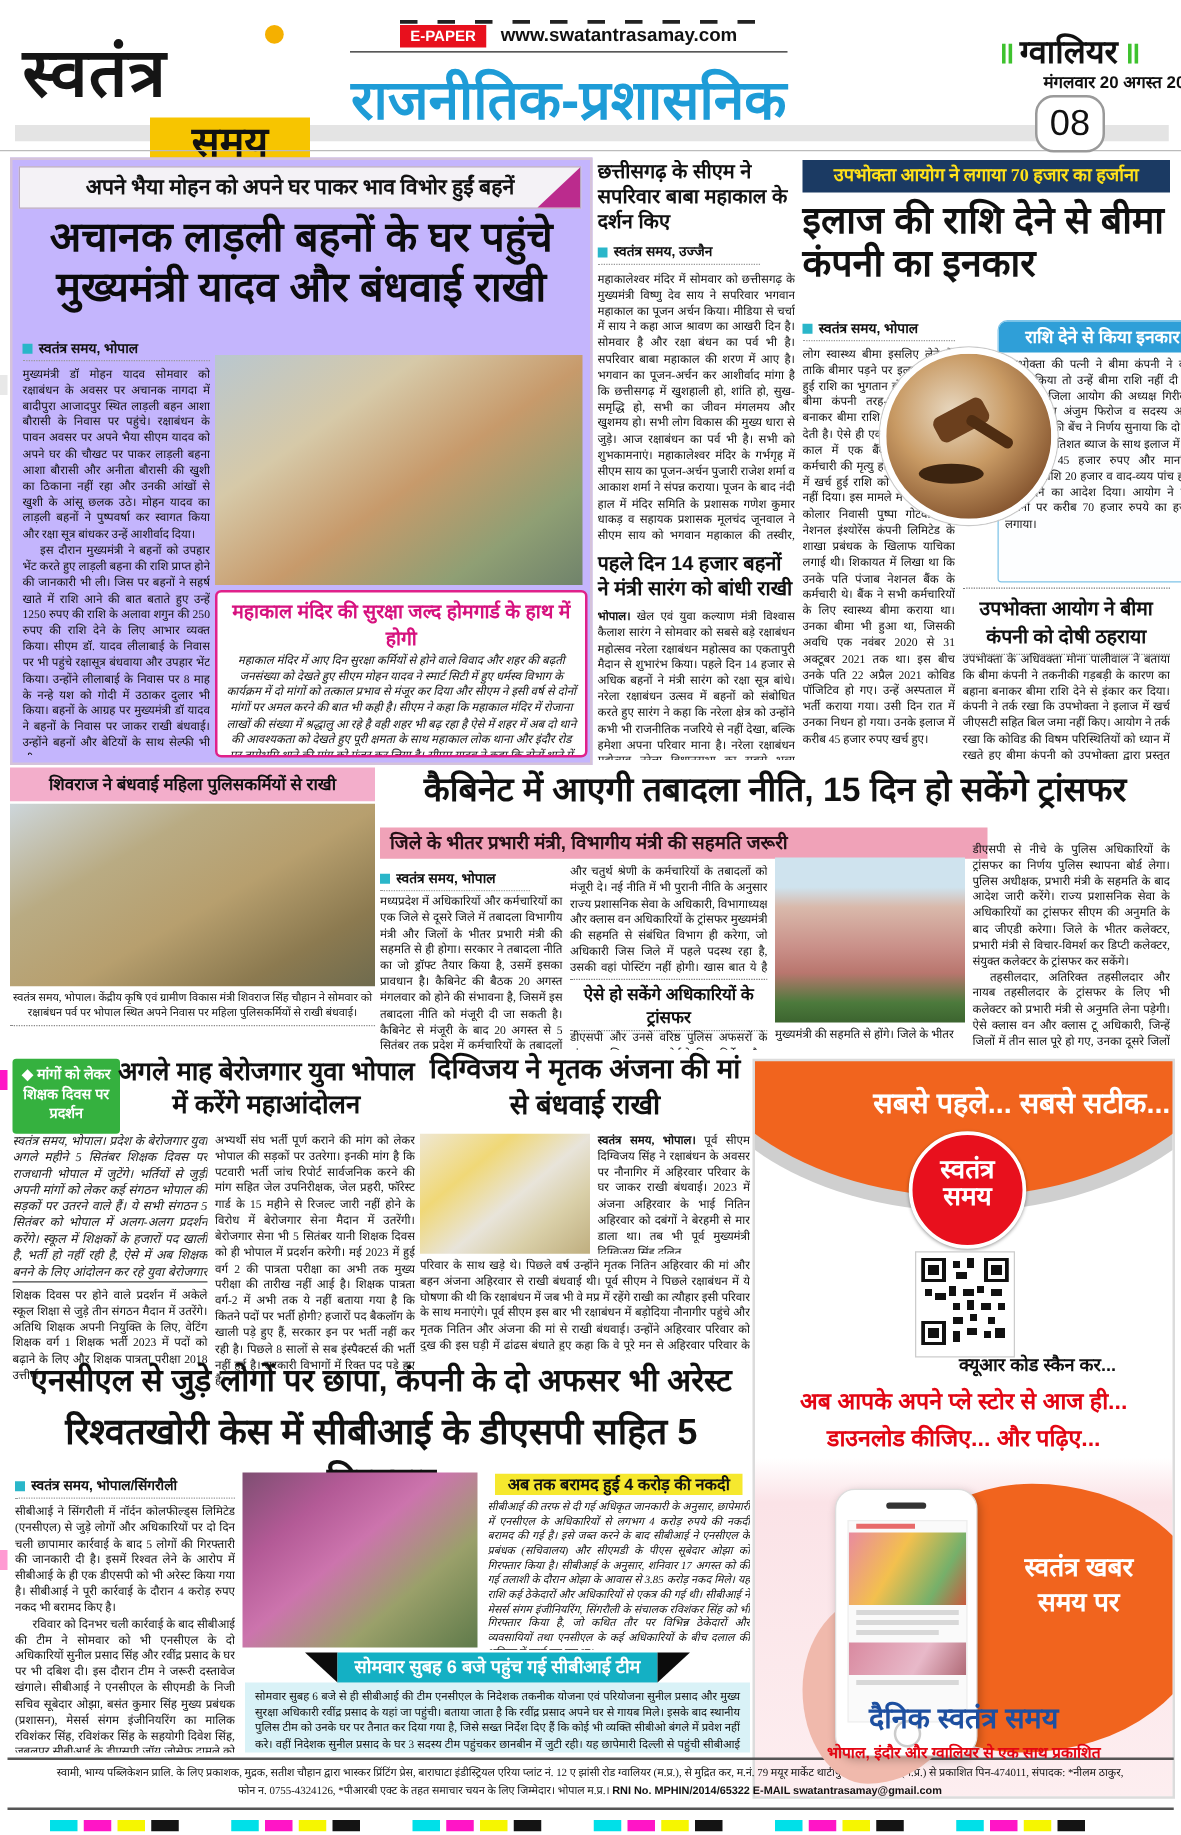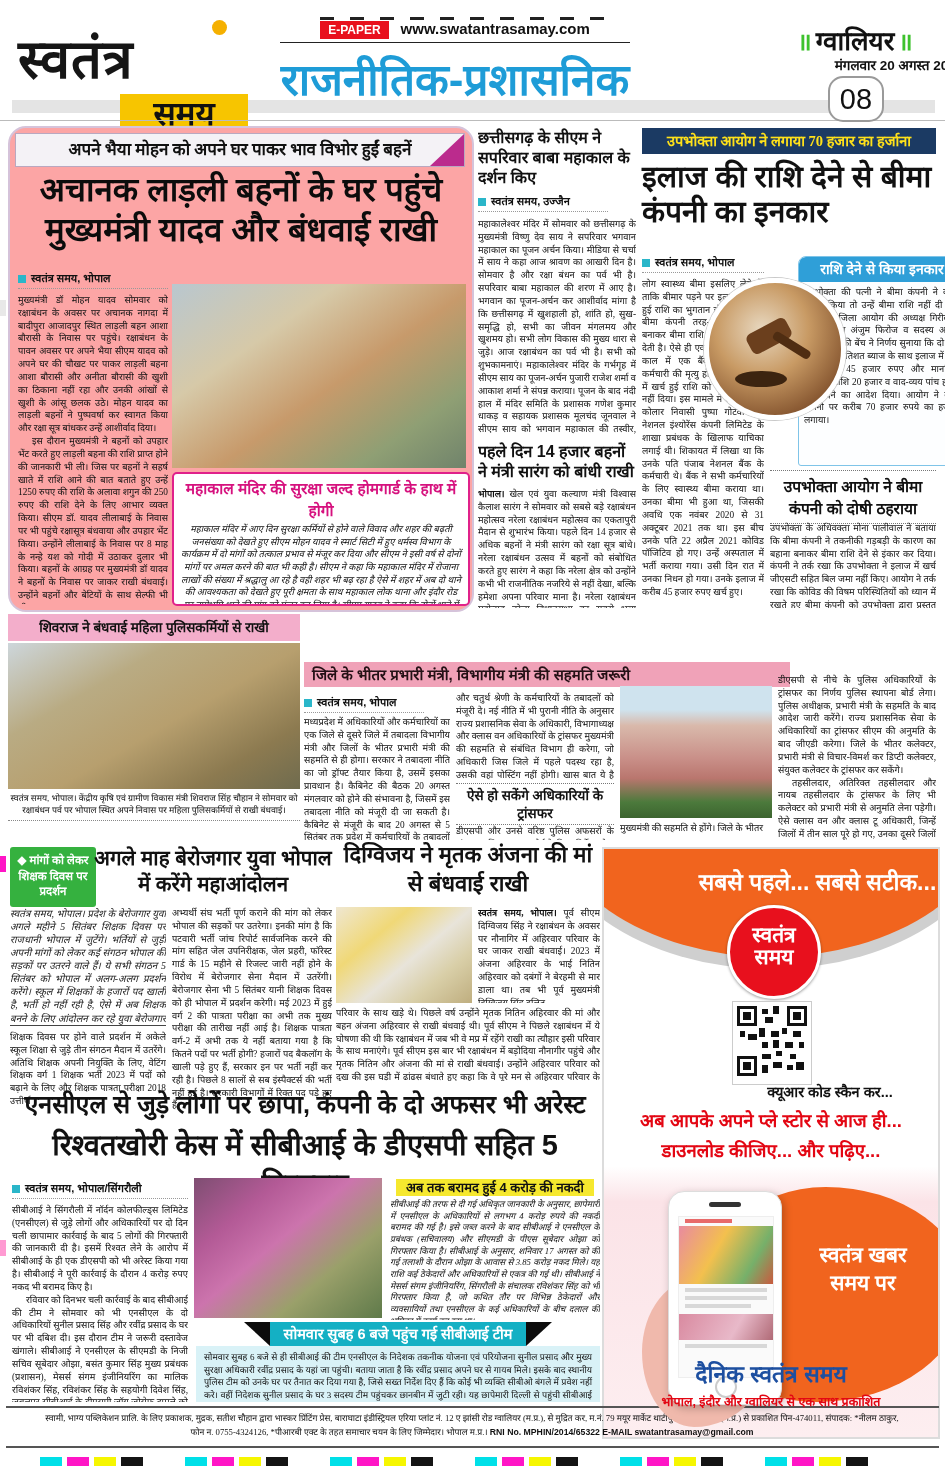--- a/index.html
+++ b/index.html
@@ -24,21 +24,21 @@
   .logo-samay{background:#f7c500;color:#111;font-weight:900;font-size:33px;text-align:center;line-height:40px;}
   .epaper-badge{background:#e8101d;color:#fff;font-weight:bold;font-size:12px;padding:2px 8px;display:inline-block;text-align:right;}
   .epaper-url{font-weight:bold;font-size:15px;color:#111;margin-left:8px;}
   .section-title{font-size:44px;font-weight:900;color:#1e9cd7;}
   .city{font-size:26px;font-weight:900;color:#111;}
   .citybar{color:#3ec22e;font-weight:900;font-size:24px;}
   .hdate{font-size:13.5px;font-weight:bold;}
   .pageno{width:52px;height:42px;border:2px solid #9a9a9a;border-radius:15px;font-size:29px;text-align:center;line-height:42px;background:#fff;z-index:2;}
   .graybar{background:#e4e4e4;height:13px;}
   
-  .blk-main{border:2px solid #d5c3da;border-radius:18px;background:#fca5a5;}
+  .blk-main{border:2px solid #d5c3da;border-radius:0;background:#c4b5fd;}
   .kicker1{background:#f4f2f6;border:1px solid #b9a8c0;font-size:17px;font-weight:800;line-height:32px;}
   .tri-mag{width:0;height:0;border-bottom:32px solid #bb2b8d;border-left:34px solid transparent;}
   .hl-main{font-size:33px;line-height:1.2;font-weight:900;color:#0c0c0c;}
   .photo{background:linear-gradient(145deg,#b9c7cf 0%,#d6c9a8 30%,#c79a6b 55%,#8f9f74 80%,#70836b 100%);}
   .capbox{border:2.5px solid #e0218a;border-radius:5px;background:#fff;}
   .capbox h3{margin:3px 0 2px;font-size:15.5px;font-weight:900;color:#d6117e;text-align:center;font-family:"Liberation Sans",sans-serif;}
   .capbody{font-size:9.3px;font-style:italic;line-height:1.36;text-align:center;padding:0 6px;}
   .hl-mid{font-size:16px;font-weight:900;line-height:1.25;font-family:"Liberation Sans",sans-serif;}
   
   .kicker-navy{background:#1b3a63;color:#ffe11a;font-size:14.5px;font-weight:800;line-height:26px;}
@@ -186,20 +186,21 @@
     </div>
   </div>
 
   <div class="abs" style="left:8px;top:614px;width:292px;height:226px;">
     <div class="pinkhdr ctr">शिवराज ने बंधवाई महिला पुलिसकर्मियों से राखी</div>
     <div class="photo-police" style="height:146px;margin-top:2px;"></div>
     <div class="smallcap ctr" style="margin-top:3px;padding-bottom:3px;">स्वतंत्र समय, भोपाल। केंद्रीय कृषि एवं ग्रामीण विकास मंत्री शिवराज सिंह चौहान ने सोमवार को रक्षाबंधन पर्व पर भोपाल स्थित अपने निवास पर महिला पुलिसकर्मियों से राखी बंधवाई।</div>
   </div>
 
   <div class="abs" style="left:304px;top:612px;width:632px;height:228px;">
+    <div class="hl-cab sans ctr">कैबिनेट में आएगी तबादला नीति, 15 दिन हो सकेंगे ट्रांसफर</div>
     <div class="abs pinkban" style="left:0;top:50px;width:478px;">जिले के भीतर प्रभारी मंत्री, विभागीय मंत्री की सहमति जरूरी</div>
     <div class="abs byline" style="left:0;top:82px;width:120px;">
       <span class="sq"></span><span>स्वतंत्र समय, भोपाल</span>
     </div>
     <div class="abs body-txt just ovh" style="left:0;top:104px;width:146px;height:124px;">मध्यप्रदेश में अधिकारियों और कर्मचारियों का एक जिले से दूसरे जिले में तबादला विभागीय मंत्री और जिलों के भीतर प्रभारी मंत्री की सहमति से ही होगा। सरकार ने तबादला नीति का जो ड्रॉफ्ट तैयार किया है, उसमें इसका प्रावधान है। कैबिनेट की बैठक 20 अगस्त मंगलवार को होने की संभावना है, जिसमें इस तबादला नीति को मंजूरी दी जा सकती है। कैबिनेट से मंजूरी के बाद 20 अगस्त से 5 सितंबर तक प्रदेश में कर्मचारियों के तबादलों पर से बैन हटेगा। ये भी संभव है कि कैबिनेट सिर्फ तृतीय</div>
     <div class="abs ovh" style="left:152px;top:80px;width:158px;height:148px;">
       <p class="body-txt just ovh" style="max-height:88px;">और चतुर्थ श्रेणी के कर्मचारियों के तबादलों को मंजूरी दे। नई नीति में भी पुरानी नीति के अनुसार राज्य प्रशासनिक सेवा के अधिकारी, विभागाध्यक्ष और क्लास वन अधिकारियों के ट्रांसफर मुख्यमंत्री की सहमति से संबंधित विभाग ही करेगा, जो अधिकारी जिस जिले में पहले पदस्थ रहा है, उसकी वहां पोस्टिंग नहीं होगी। खास बात ये है कि शिक्षा विभाग के तबादले इस ड्रॉफ्ट में शामिल नहीं है।</p>
       <div class="subhead3 ctr" style="margin-top:3px;">ऐसे हो सकेंगे अधिकारियों के ट्रांसफर</div>
       <p class="body-txt just">डीएसपी और उनसे वरिष्ठ पुलिस अफसरों के ट्रांसफर पुलिस स्थापना बोर्ड के दिशा-निर्देश और</p>
     </div>

